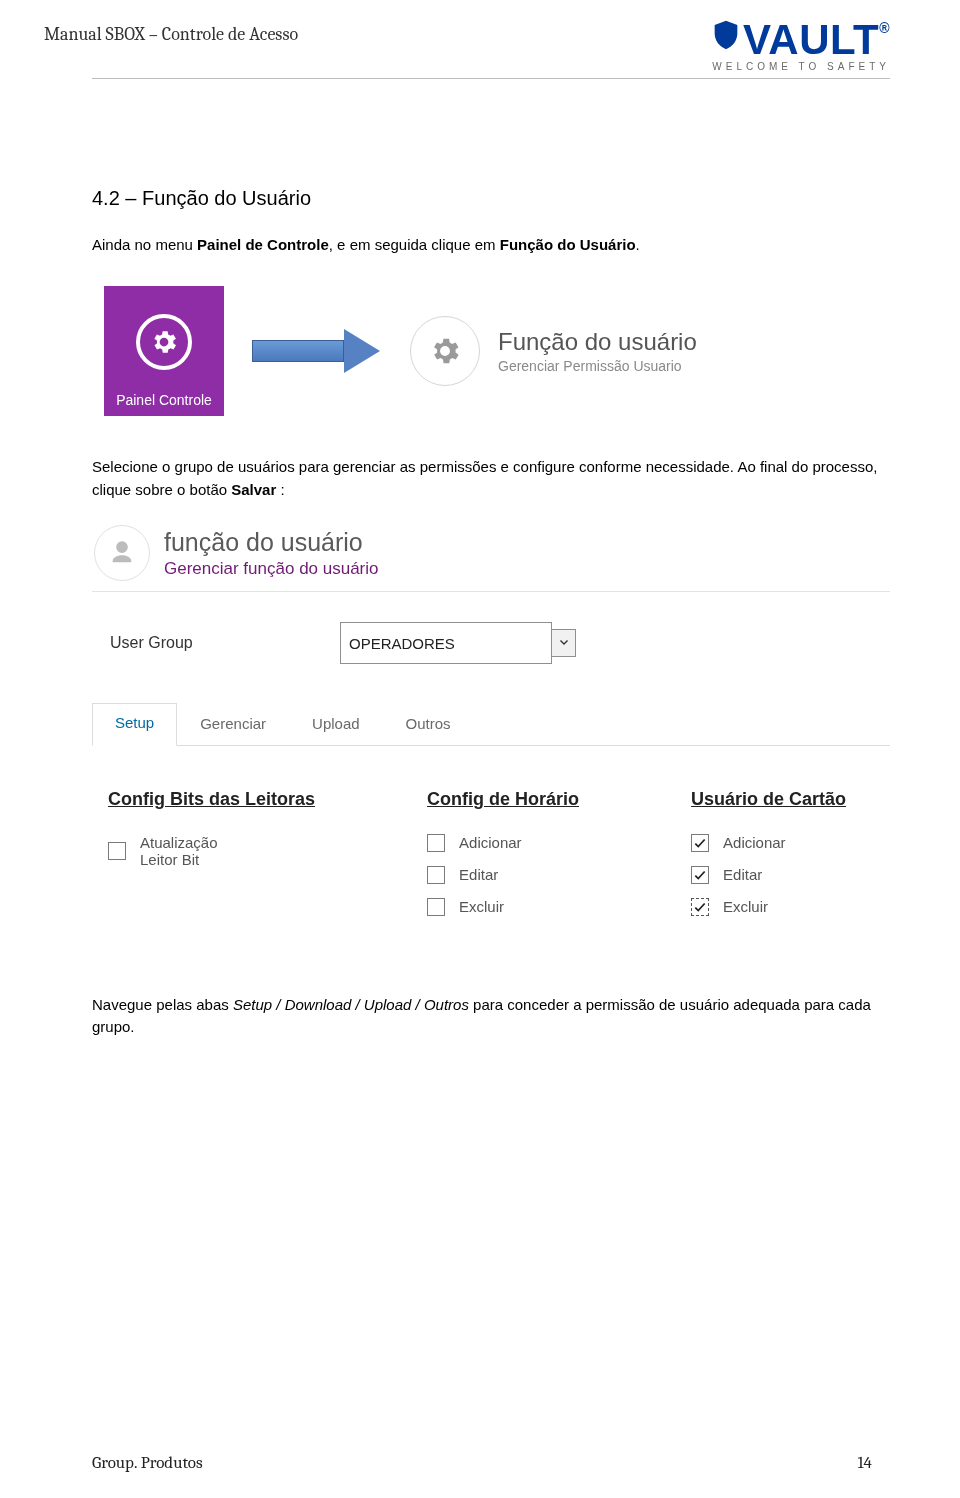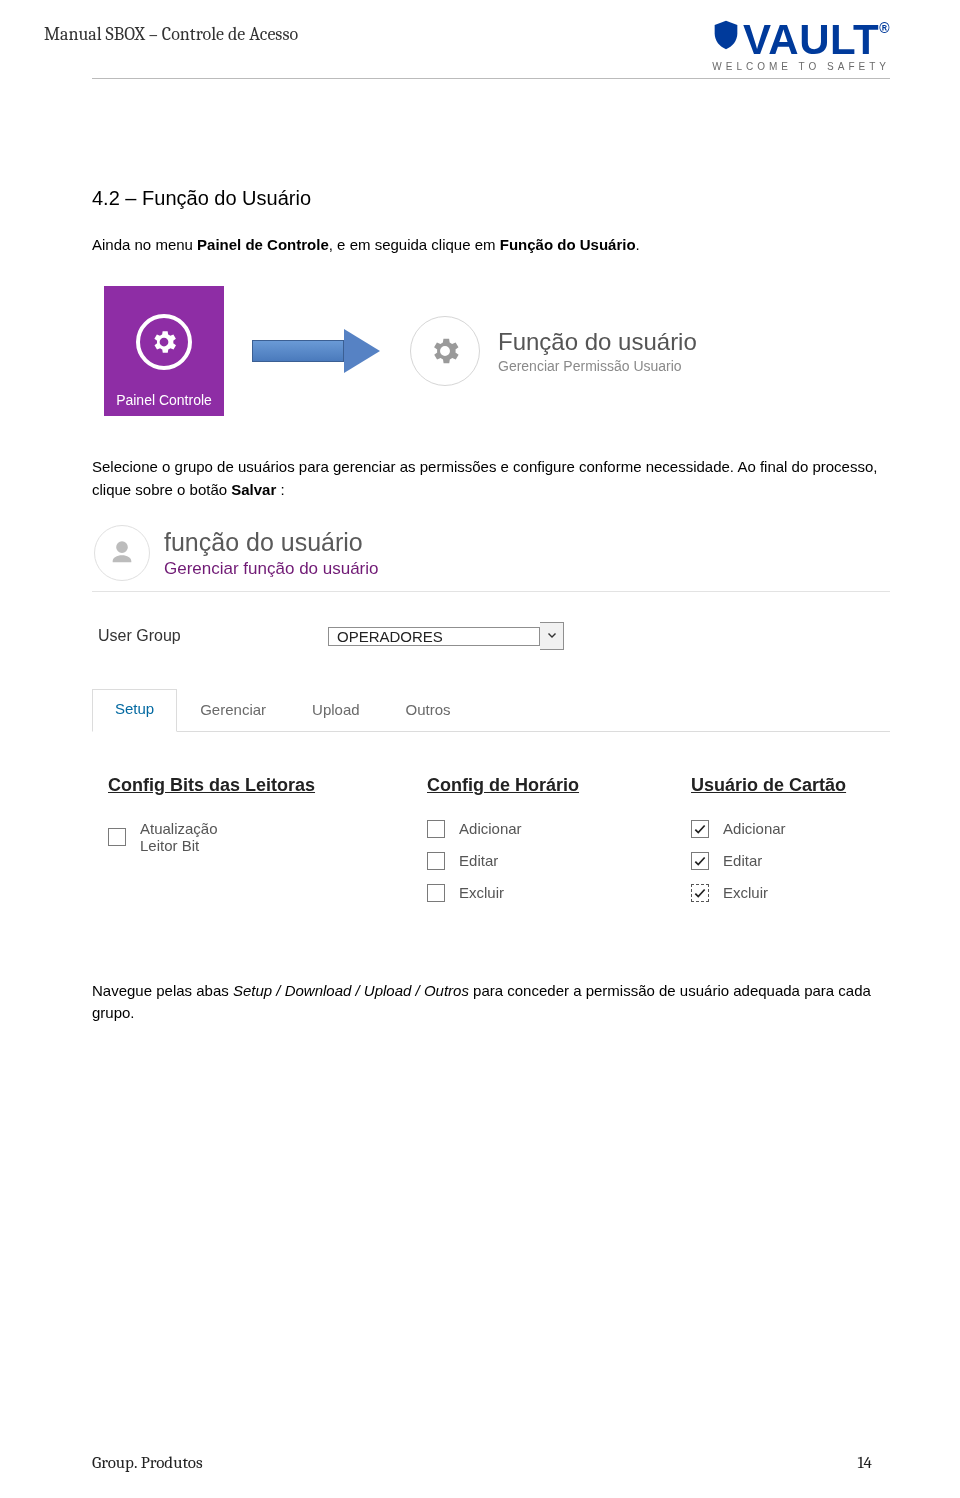--- a/index.html
+++ b/index.html
@@ -123,27 +123,27 @@
   .panel-head { display:flex; align-items:center; margin-bottom:10px;}
   .panel-head .iconbox{
     width:56px;height:56px;border:1px solid #e0e0e0;border-radius:50%;
     display:flex;align-items:center;justify-content:center;margin-right:14px;
     margin-left:2px;
   }
   .panel-head .iconbox svg{width:28px;height:28px;fill:#bcbcbc;}
   .panel-head .tt{font-size:25px;color:#5a5a5a;}
   .panel-head .sub{font-size:17px;color:#701a75;margin-top:2px;}
   .panel-hr{border:none;border-top:1px solid #e3e3e3;margin:8px 0 30px 0;}
-  .formrow{display:flex;align-items:center;margin-bottom:38px;margin-left:6px;}
+  .formrow{display:flex;align-items:center;margin-bottom:38px;margin-left:18px;}
   .formrow .lbl{width:230px;font-size:16px;color:#333;}
   .select{
     display:flex;align-items:center;
   }
   .select .box{
-    border:1px solid #8f8f8f;height:19px;width:212px;padding:0 8px;
+    border:1px solid #8f8f8f;height:42px;width:212px;padding:0 8px;
     display:flex;align-items:center;font-size:15px;color:#222;background:#fff;
   }
   .select .btn{
     border:1px solid #8f8f8f;border-left:none;height:28px;width:24px;
     display:flex;align-items:center;justify-content:center;background:#f1f1f1;
   }
   .select .btn svg{width:12px;height:12px;fill:#333;}
   .tabs{display:flex;align-items:flex-end;border-bottom:1px solid #dcdcdc;margin-top:30px;}
   .tab{
     padding:10px 22px 14px 22px;font-size:15px;color:#6a6a6a;

